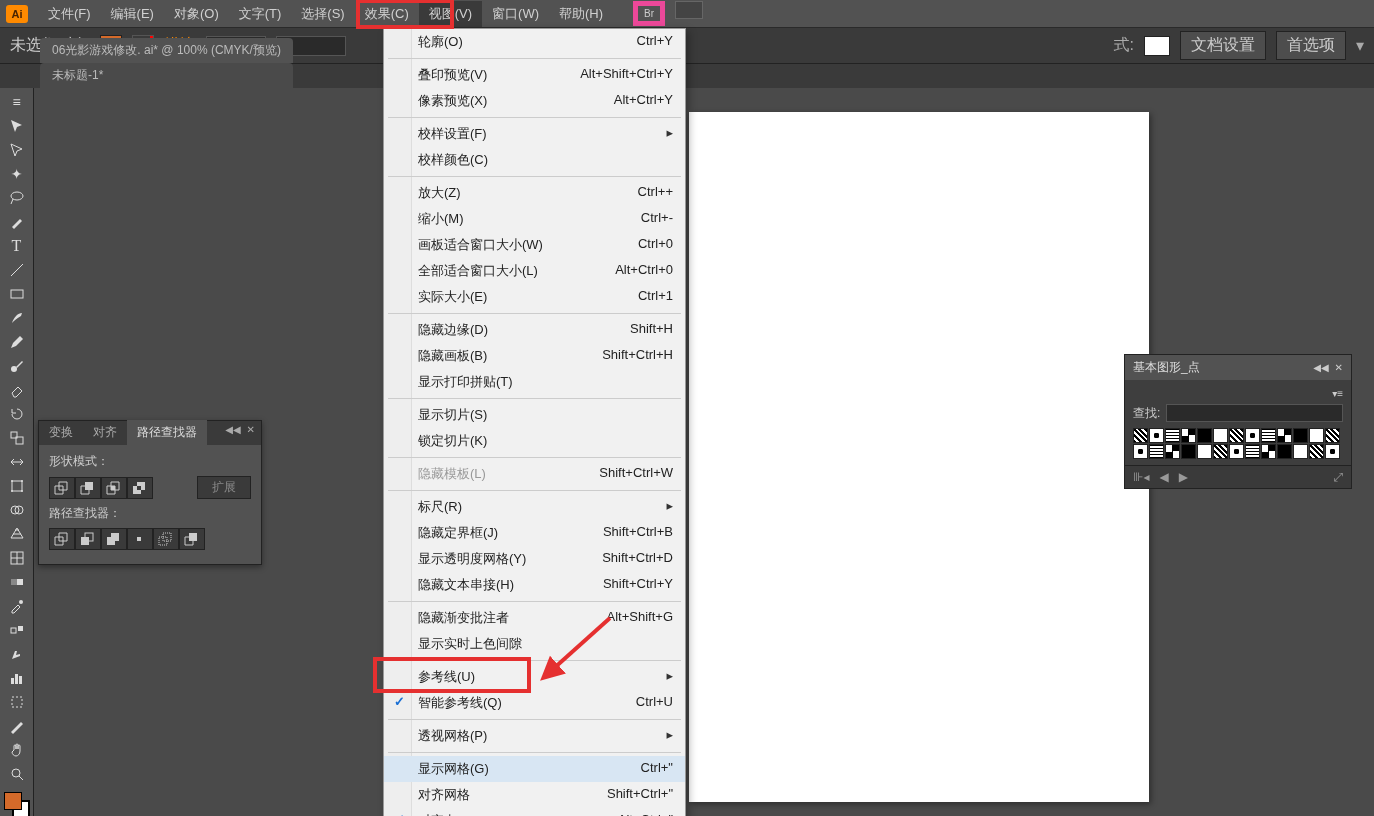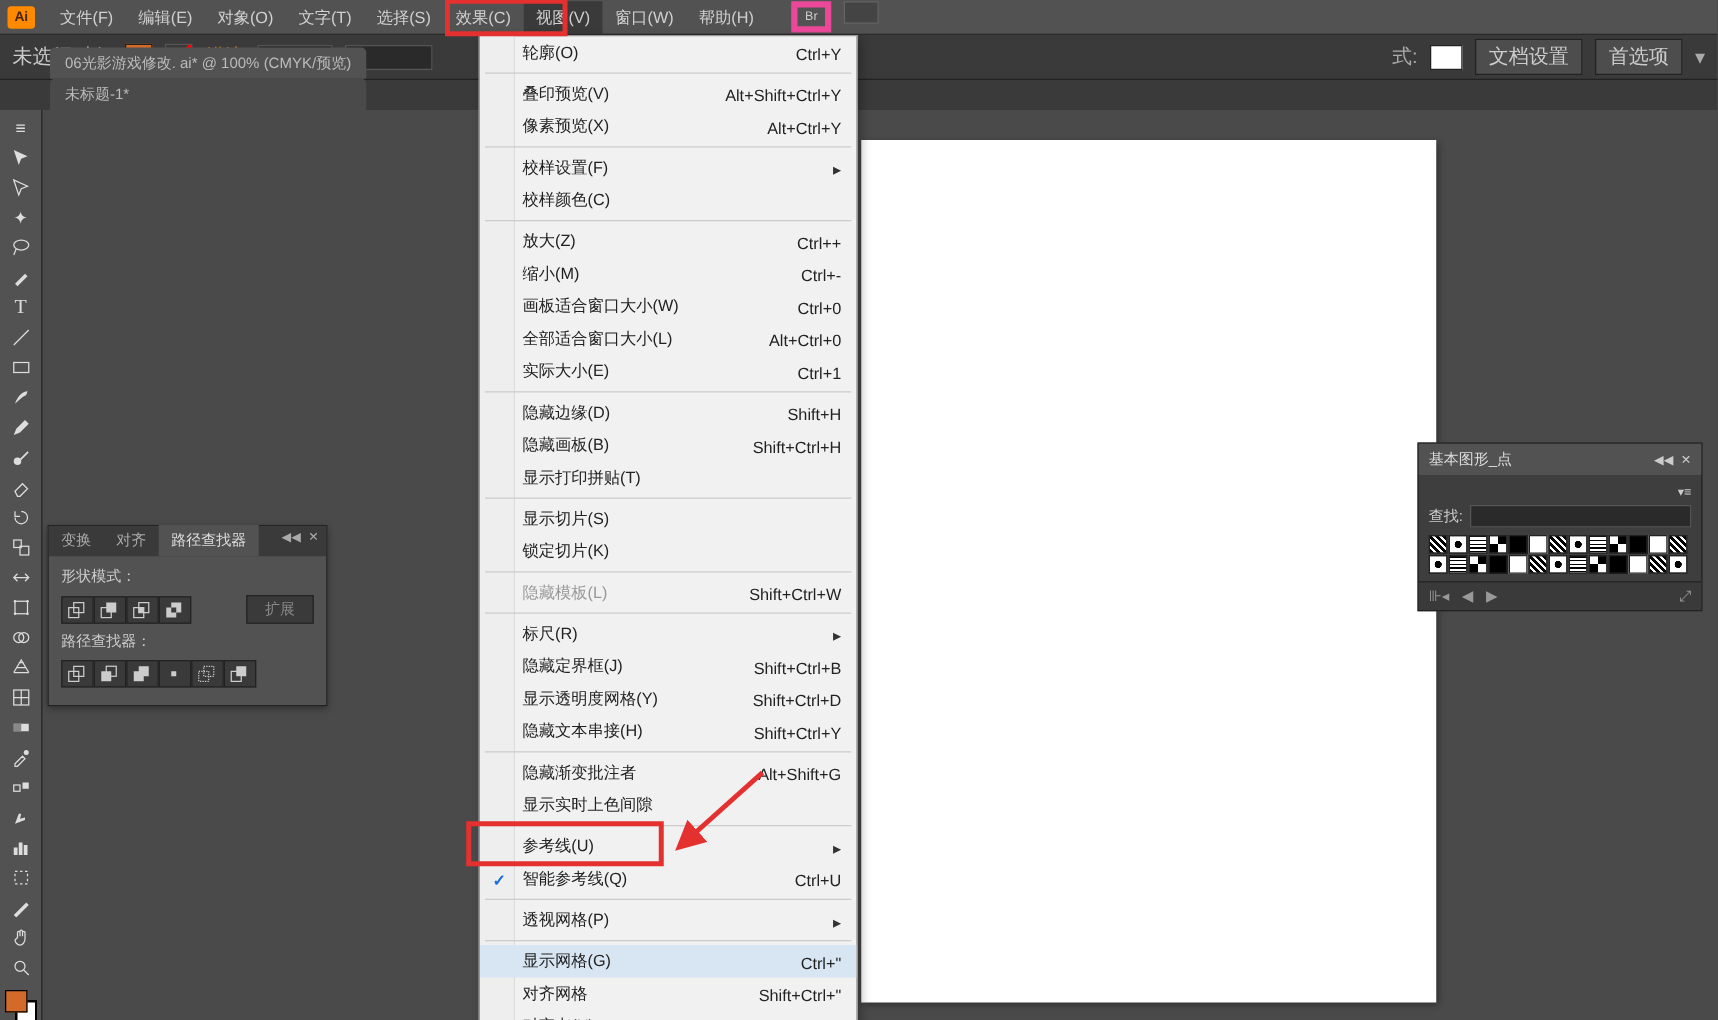--- a/index.html
+++ b/index.html
@@ -31,21 +31,21 @@
 .fill-stroke { width: 26px; height: 26px; position: relative; margin-top: 6px; }
 .fill-sw { width: 18px; height: 18px; background: #d46a2a; border: 1px solid #000; position: absolute; top: 0; left: 0; }
 .stroke-sw { width: 18px; height: 18px; background: #fff; border: 2px solid #000; position: absolute; bottom: 0; right: 0; }
 
 
 .canvas-wrap { position: absolute; left: 34px; top: 88px; right: 0; bottom: 0; background: #4a4a4a; }
 .artboard { position: absolute; left: 655px; top: 24px; width: 460px; height: 690px; background: #fff; box-shadow: 2px 2px 6px rgba(0,0,0,0.4); }
 
 
 .dropdown { position: absolute; left: 383px; top: 28px; width: 303px; background: #f1f1f1; border: 1px solid #999; box-shadow: 3px 3px 8px rgba(0,0,0,0.3); font-size: 13px; color: #222; }
-.dd-row { display: flex; align-items: flex-end; padding: 4px 12px 4px 34px; position: relative; cursor: default; }
+.dd-row { display: flex; align-items: flex-start; padding: 4px 12px 4px 34px; position: relative; cursor: default; }
 .dd-row .sc { margin-left: auto; color: #222; }
 .dd-row.disabled { color: #999; }
 .dd-row.hov { background: #d8e6f3; gap: 24px; }
 .dd-row .arrow { margin-left: auto; color: #333; }
 .dd-sep { height: 1px; background: #ccc; margin: 3px 4px; }
 .dd-check { position: absolute; left: 10px; color: #1a6fd4; font-weight: bold; }
 .dd-icon-col { position: absolute; left: 0; top: 0; bottom: 0; width: 28px; border-right: 1px solid #ddd; background: #eee; }
 
 
 .red-box { position: absolute; border: 4px solid #e53030; pointer-events: none; z-index: 10; }
@@ -57,21 +57,21 @@
 .panel-tab { padding: 4px 10px; color: #aaa; cursor: pointer; }
 .panel-tab.sel { background: #525252; color: #ddd; }
 .panel-body { padding: 8px 10px; }
 .pf-row { display: flex; margin: 6px 0; align-items: center; }
 .pf-btn { width: 26px; height: 22px; background: #3a3a3a; border: 1px solid #222; display: flex; align-items: center; justify-content: center; }
 .pf-btn svg { width: 16px; height: 14px; fill: #ccc; }
 .pf-expand { margin-left: auto; padding: 2px 14px; background: #3a3a3a; border: 1px solid #222; color: #888; }
 .panel-ctrl { position: absolute; top: 3px; right: 6px; display: flex; gap: 6px; font-size: 10px; color: #aaa; }
 
 
-.swatch-panel { position: absolute; right: 12px; top: 354px; width: 228px; background: #3e3e3e; border: 1px solid #222; }
+.swatch-panel { position: absolute; right: 22px; top: 354px; width: 228px; background: #3e3e3e; border: 1px solid #222; }
 .sw-head { background: #525252; padding: 4px 8px; display: flex; align-items: center; }
 .sw-head .ttl { font-size: 12px; color: #ddd; }
 .sw-body { padding: 6px 8px; }
 .sw-find { display: flex; align-items: center; gap: 6px; margin-bottom: 6px; }
 .sw-find input { flex: 1; background: #2a2a2a; border: 1px solid #555; height: 18px; color: #ccc; padding: 0 4px; font-size: 11px; }
 .sw-grid { display: flex; flex-wrap: wrap; gap: 1px; }
 .sw-cell { width: 15px; height: 15px; border: 1px solid #222; }
 .sw-foot { background: #3a3a3a; padding: 4px 8px; display: flex; gap: 10px; align-items: center; border-top: 1px solid #222; }
 .sw-foot .nav { color: #999; cursor: pointer; }
 

